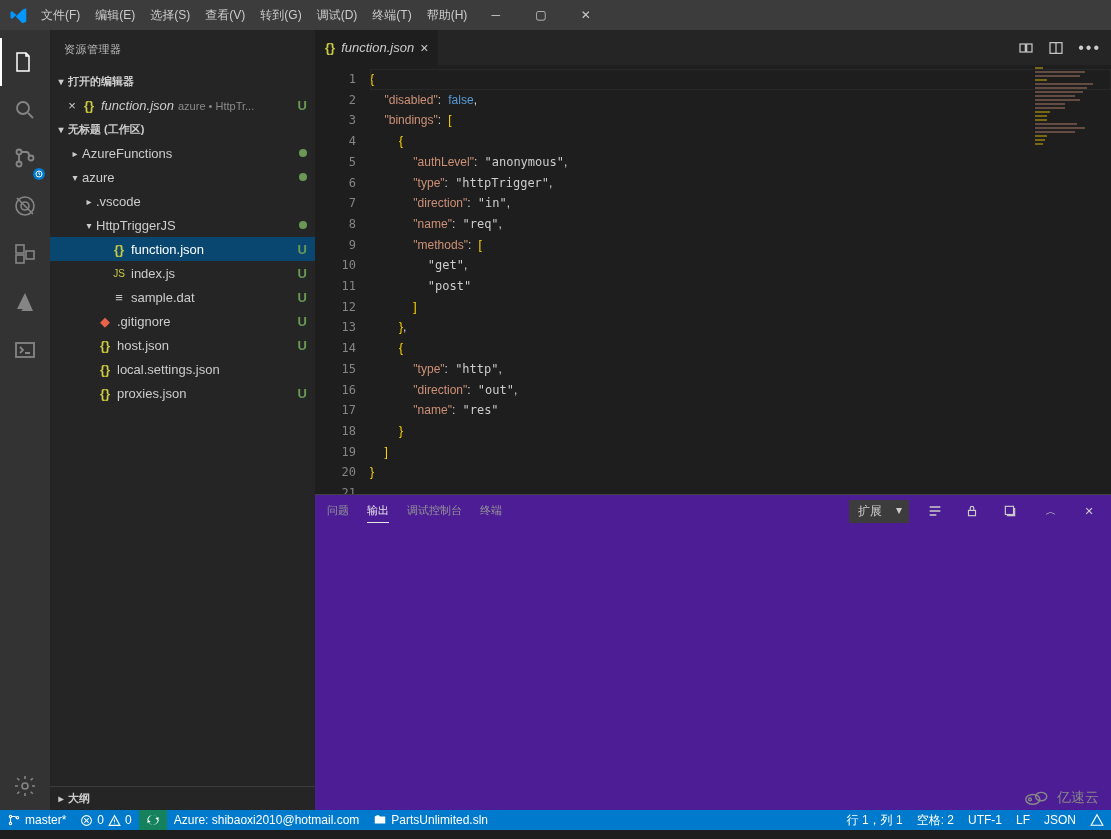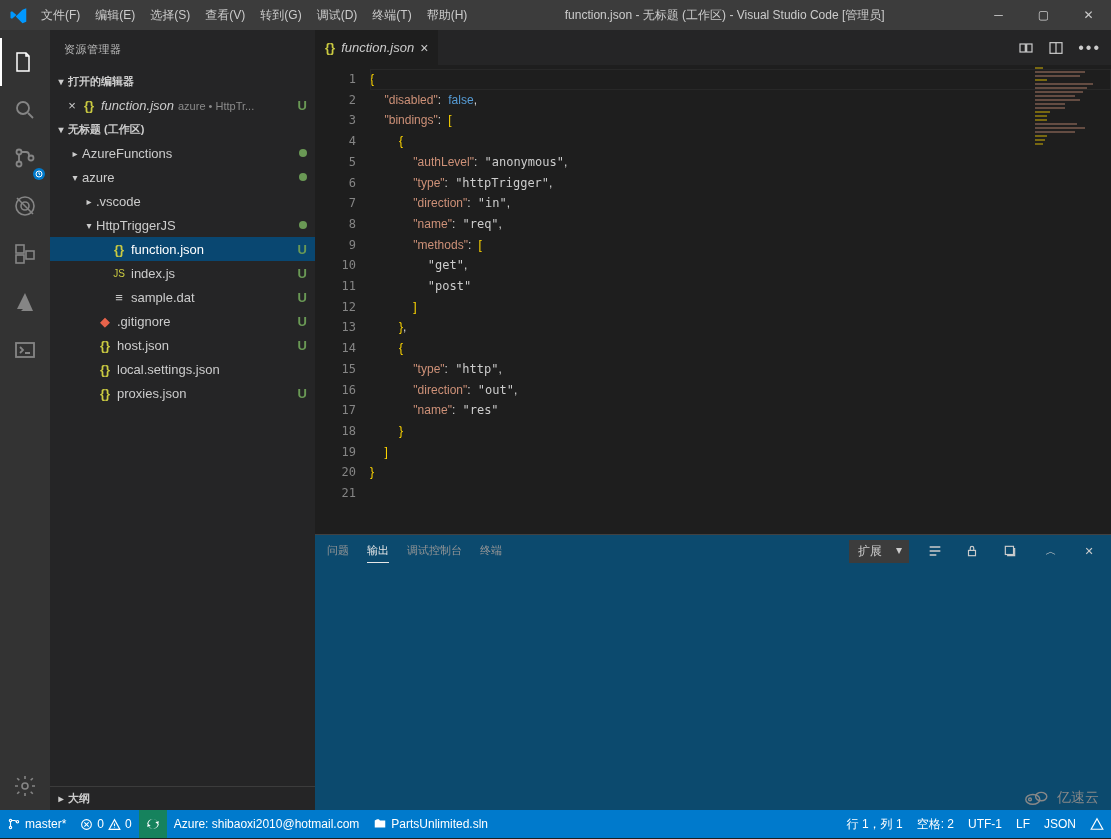--- a/index.html
+++ b/index.html
@@ -35,28 +35,28 @@
 .tab { display:flex; align-items:center; background:#1e1e1e; padding:0 10px; border-right:1px solid #252526; font-size:13px; gap:6px; font-style:italic; }
 .tab .ficon { color:#cbcb41; font-style:normal; }
 .tab .close { color:#ccc; font-style:normal; font-size:14px; }
 .tab-actions { margin-left:auto; display:flex; align-items:center; gap:14px; padding-right:10px; color:#ccc; }
 .code-wrap { flex:1; position:relative; display:flex; overflow:hidden; }
 .gutter { width:55px; text-align:right; color:#858585; font:12px/20.7px Consolas,monospace; padding:4px 14px 0 0; user-select:none; }
 .code { flex:1; font:12px/20.7px Consolas,monospace; padding-top:4px; white-space:pre; position:relative; }
 .code .cursor-line { position:absolute; left:0; right:0; top:4px; height:20.7px; border:1px solid #282828; }
 .minimap { position:absolute; right:0; top:0; width:80px; height:160px; opacity:0.4; }
 .minimap div { height:2px; margin:2px 4px; }
-.panel { height:276px; background:#0c4a6e; border-top:1px solid #414141; display:flex; flex-direction:column; }
+.panel { height:316px; background:#4c1d95; border-top:1px solid #414141; display:flex; flex-direction:column; }
 .panel-hdr { display:flex; align-items:center; height:32px; padding:0 12px; font-size:11px; gap:18px; color:#969696; }
 .panel-hdr .ptab { padding:4px 0; cursor:default; }
 .panel-hdr .ptab.active { color:#e7e7e7; border-bottom:1px solid #e7e7e7; }
 .panel-hdr .dropdown { margin-left:auto; background:#3c3c3c; color:#ccc; padding:2px 26px 2px 8px; font-size:12px; position:relative; border:1px solid #3c3c3c; }
 .panel-hdr .dropdown::after { content:"▾"; position:absolute; right:6px; }
 .panel-hdr .picon { color:#ccc; width:20px; text-align:center; }
-.statusbar { height:28px; background:#007acc; color:#fff; display:flex; align-items:center; font-size:12px; }
+.statusbar { height:20px; background:#007acc; color:#fff; display:flex; align-items:center; font-size:12px; }
 .statusbar .sitem { padding:0 7px; display:flex; align-items:center; gap:4px; height:100%; }
 .statusbar .sitem.sync { background:#16825d; }
 .statusbar .sp { flex:1; }
 .watermark { position:absolute; right:12px; bottom:32px; color:#888; display:flex; align-items:flex-end; gap:6px; font-size:14px; }
 .k { color:#ce9178; } .p { color:#d4d4d4; } .b { color:#569cd6; } .br { color:#ffd700; }
 .ic-json { color:#cbcb41; font-weight:bold; }
 .ic-js { color:#cbcb41; font-size:10px; font-weight:normal; }
 .ic-file { color:#c5c5c5; }
 .ic-git { color:#e8634b; }
 svg { display:block; }
@@ -73,21 +73,20 @@
   <div class="menus">
       <span>文件(F)</span>
       <span>编辑(E)</span>
       <span>选择(S)</span>
       <span>查看(V)</span>
       <span>转到(G)</span>
       <span>调试(D)</span>
       <span>终端(T)</span>
       <span>帮助(H)</span>
     </div>
-  <div class="title">function.json - 无标题 (工作区) - Visual Studio Code [管理员]</div>
   <div class="winbtns">
     <div>─</div>
     <div>▢</div>
     <div>✕</div>
   </div>
 </div>
 
 <div class="main">
 
   <div class="activitybar">

